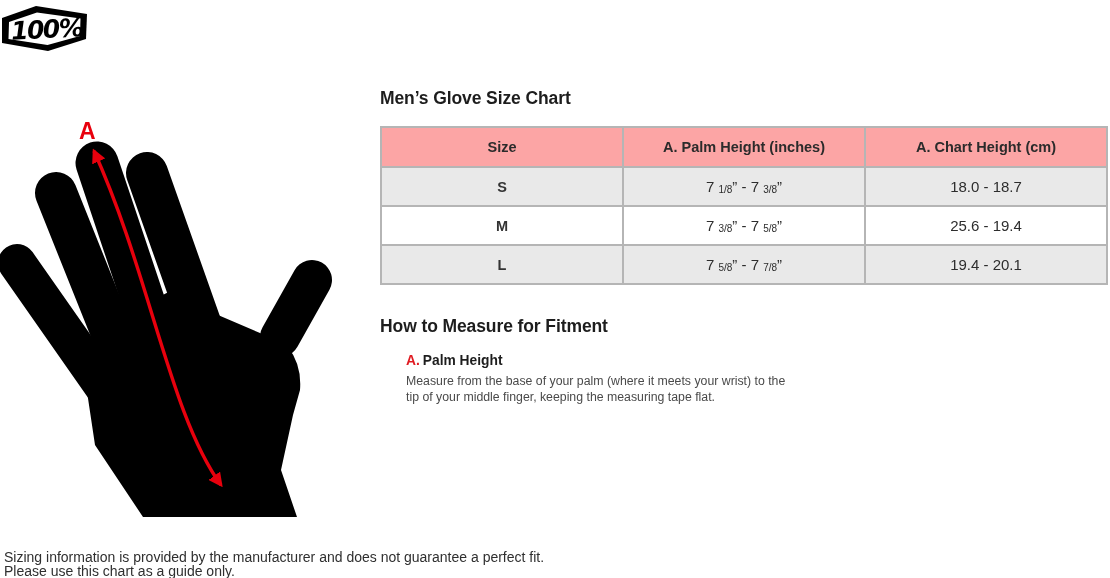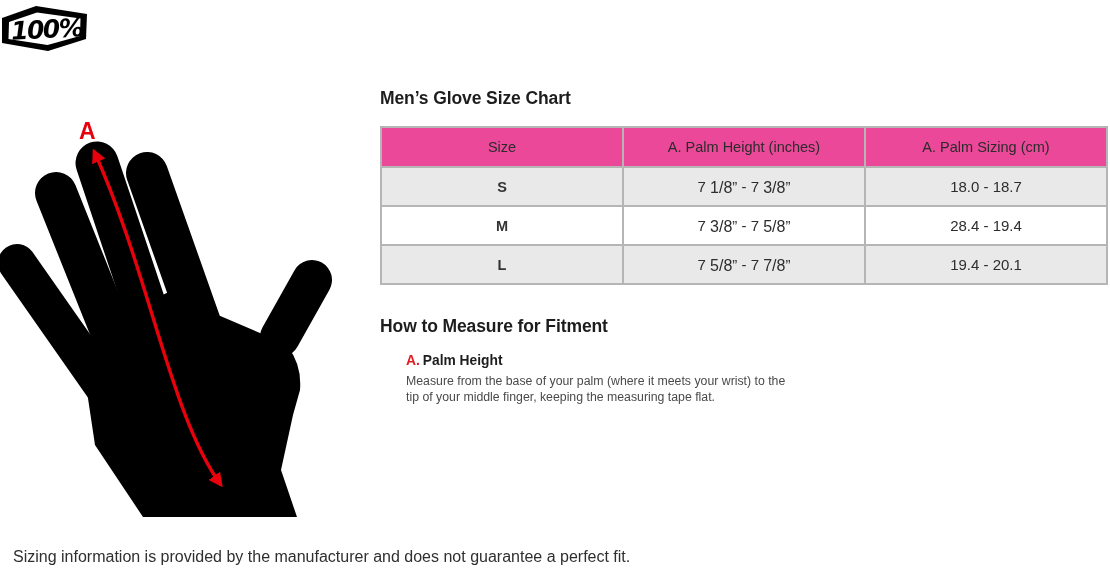--- a/index.html
+++ b/index.html
@@ -16,37 +16,37 @@
   h1.chart-title{
     margin:0 0 17px 0;font-size:17.5px;font-weight:bold;color:#1d1d1d;letter-spacing:-0.1px;
   }
   table.size-table{
     width:728px;table-layout:fixed;border-collapse:collapse;
   }
   table.size-table th, table.size-table td{
     border:2px solid #b5b5b5;text-align:center;vertical-align:middle;padding:0;
   }
   table.size-table th{
-    height:38px;background:#ec4899;font-size:14.5px;font-weight:normal;color:#2b2b2b;
+    height:38px;background:#fca5a5;font-size:14.5px;font-weight:bold;color:#2b2b2b;
   }
   table.size-table td{height:37px;}
   table.size-table tbody tr:nth-child(odd){background:#e9e9e9;}
   table.size-table tbody tr:nth-child(even){background:#ffffff;}
   td.size-cell{font-weight:bold;font-size:14.5px;color:#333;}
   td.val-cell{font-size:15px;color:#2d2d2d;}
-  .frac{font-size:16px;position:relative;top:1px;}
+  .frac{font-size:10px;position:relative;top:1px;}
   h2.measure-title{
     margin:31px 0 0 0;font-size:17.5px;font-weight:bold;color:#1d1d1d;letter-spacing:-0.1px;
   }
   .measure-item{margin:16px 0 0 26px;}
   .measure-item .item-head{font-size:13.8px;font-weight:bold;color:#1d1d1d;margin:0 0 6px 0;}
   .measure-item .item-head .a-label{color:#e01b22;margin-right:3px;}
   .measure-item .desc{font-size:12.3px;color:#4a4a4a;line-height:15.5px;}
   
-  .footer{position:absolute;left:13px;top:550px;font-size:16px;color:#2f2f2f;line-height:14px;}
+  .footer{position:absolute;left:4px;top:550px;font-size:14px;color:#2f2f2f;line-height:14px;}
 </style>
 </head>
 <body>
 
 <div class="logo">
   <svg width="90" height="49" viewBox="0 0 90 49">
     <polygon points="2,15 36,3 87,11 86,36 48,48 2,40" fill="#000"></polygon>
     <polygon points="9,19 37,9.5 80.5,15.5 80,33 47.5,42 8.5,36" fill="#fff"></polygon>
     <text x="11" y="35" font-family="'DejaVu Sans','Liberation Sans',sans-serif" font-size="25" font-weight="bold" font-style="italic" letter-spacing="-1.5" fill="#000" transform="rotate(-3 45 25)">100%</text>
   </svg>
@@ -77,33 +77,33 @@
 </div>
 
 <div class="content">
   <h1 class="chart-title">Men’s Glove Size Chart</h1>
 
   <table class="size-table" id="size-table">
     <thead>
         <tr>
           <th>Size</th>
           <th>A. Palm Height (inches)</th>
-          <th>A. Palm Sizing (cm)</th>
+          <th>A. Chart Height (cm)</th>
         </tr>
       </thead>
     <tbody>
         <tr>
           <td class="size-cell">S</td>
           <td class="val-cell">7 <span class="frac">1/8</span>” - 7 <span class="frac">3/8</span>”</td>
           <td class="val-cell">18.0 - 18.7</td>
         </tr>
         <tr>
           <td class="size-cell">M</td>
           <td class="val-cell">7 <span class="frac">3/8</span>” - 7 <span class="frac">5/8</span>”</td>
-          <td class="val-cell">28.4 - 19.4</td>
+          <td class="val-cell">25.6 - 19.4</td>
         </tr>
         <tr>
           <td class="size-cell">L</td>
           <td class="val-cell">7 <span class="frac">5/8</span>” - 7 <span class="frac">7/8</span>”</td>
           <td class="val-cell">19.4 - 20.1</td>
         </tr>
       </tbody>
   </table>
 
   <h2 class="measure-title">How to Measure for Fitment</h2>
@@ -114,13 +114,14 @@
     </div>
     <div class="desc">
       <div>Measure from the base of your palm (where it meets your wrist) to the</div>
       <div>tip of your middle finger, keeping the measuring tape flat.</div>
     </div>
   </div>
 </div>
 
 <div class="footer">
   <div>Sizing information is provided by the manufacturer and does not guarantee a perfect fit.</div>
+  <div>Please use this chart as a guide only.</div>
 </div>
 
 </body></html>

